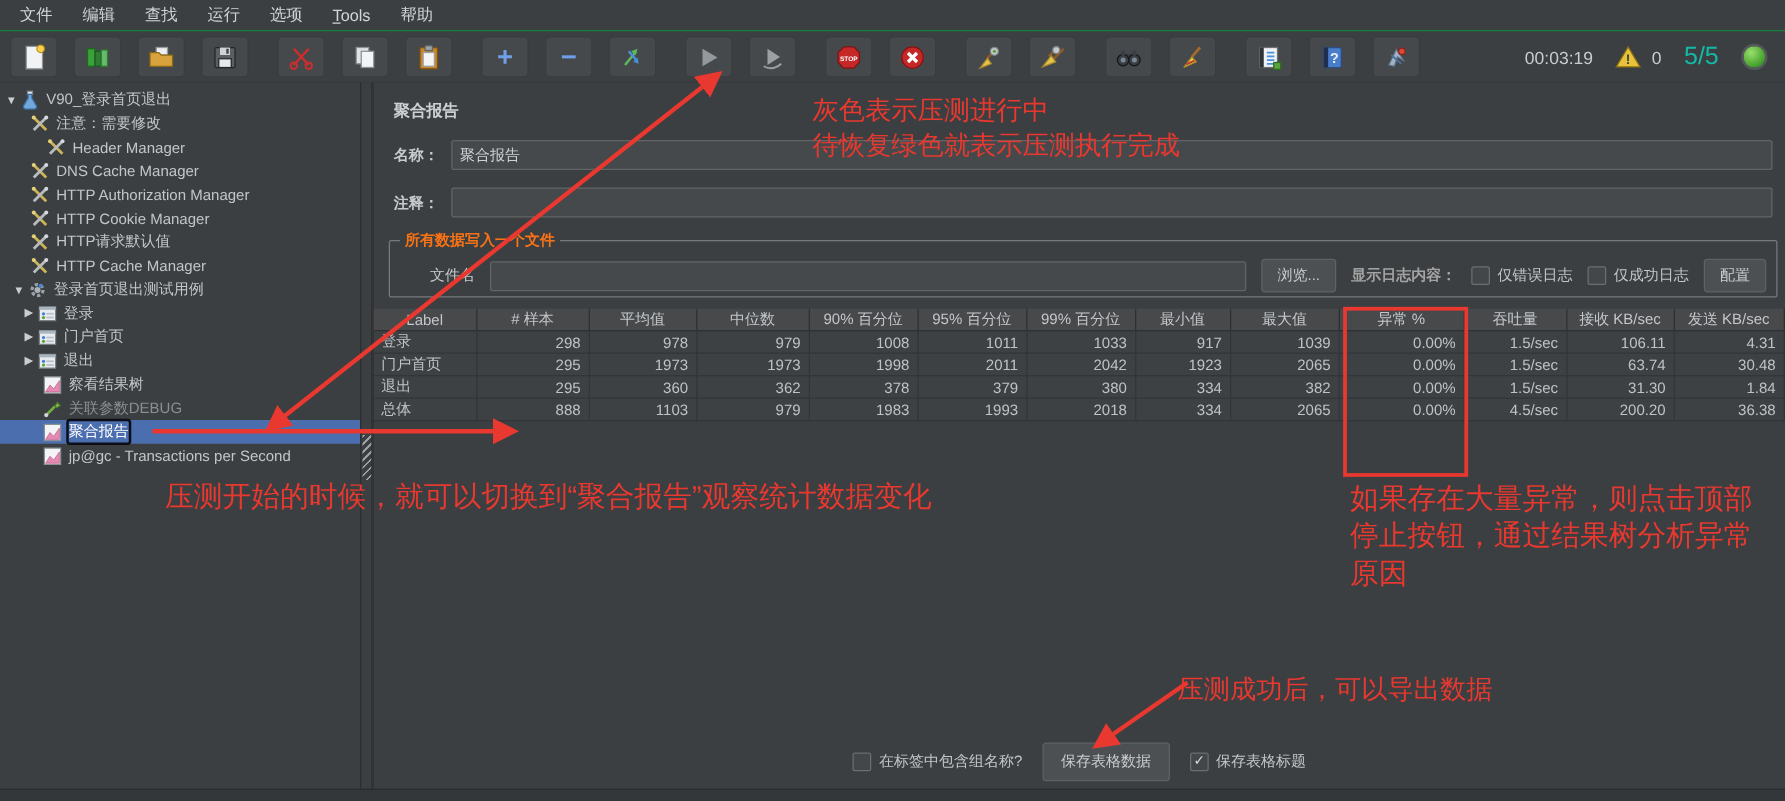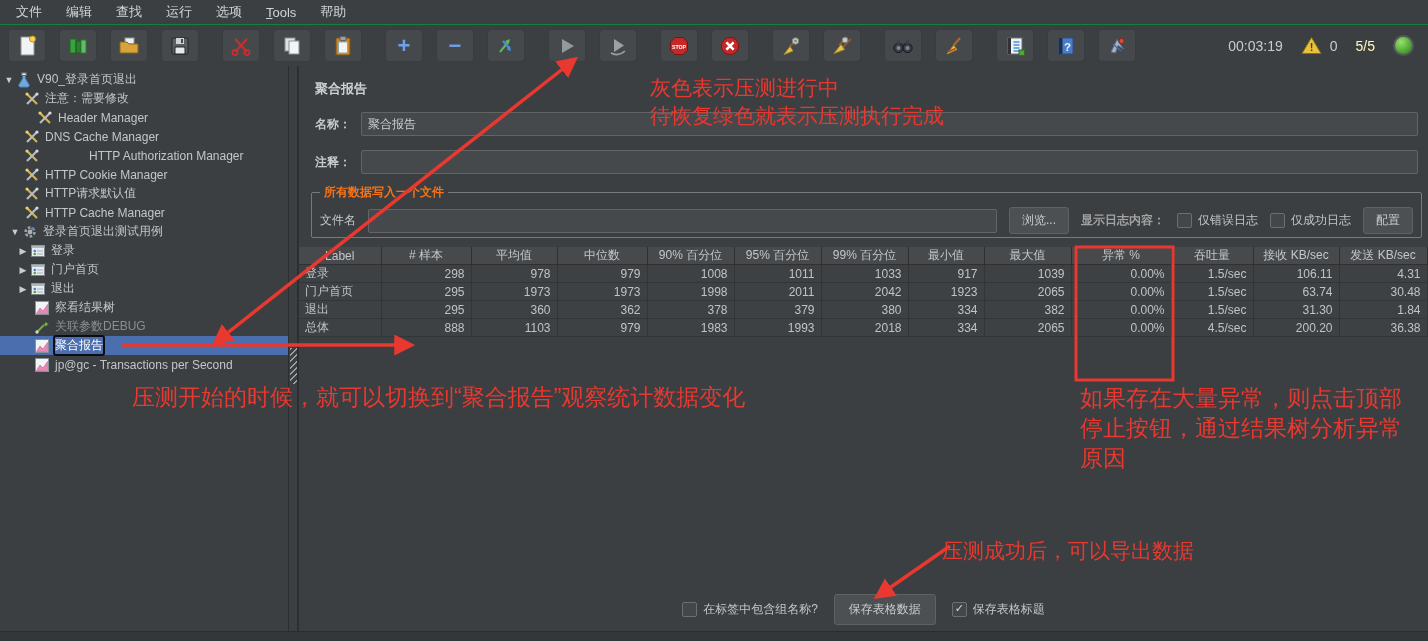--- a/index.html
+++ b/index.html
@@ -20,21 +20,21 @@
   #toolbar-buttons{display:flex;align-items:center;}
   .tbtn{width:38px;height:33px;margin-right:13px;border-radius:4px;background:#46494c;
         border:1px solid #3a3d3f;display:flex;align-items:center;justify-content:center;
         padding:0;cursor:pointer;box-sizing:border-box;}
   .tbtn.group-start{margin-left:10px;}
   .tbtn .glyph{font-size:22px;font-weight:bold;line-height:20px;}
   #toolbar-status{position:absolute;right:14px;top:0;height:41px;display:flex;
                   align-items:center;gap:18px;}
   #elapsed{font-size:14px;color:#c8ccd0;}
   #warn{display:flex;align-items:center;gap:8px;font-size:14px;color:#c8ccd0;cursor:pointer;}
-  #threads{font-size:14px;color:#fef9c3;}
+  #threads{font-size:20px;color:#14b8a6;}
   #run-indicator{width:17px;height:17px;border-radius:50%;
      background:radial-gradient(circle at 35% 30%,#9ae06c,#3c9a28 75%);
      border:2px solid #55595c;}
 
   
   #tree{position:absolute;left:0;top:66px;width:288px;bottom:9px;background:#3c3f41;
         padding-top:4px;box-sizing:border-box;overflow:hidden;}
   .trow{height:19px;display:flex;align-items:center;white-space:nowrap;cursor:default;}
   .trow .arrow{width:14px;font-size:9px;color:#c9ccd0;text-align:center;flex:0 0 14px;}
   .trow .ticon{width:16px;height:16px;flex:0 0 16px;margin-right:5px;display:inline-flex;}
@@ -55,21 +55,21 @@
   #panel-title{position:absolute;left:16px;top:14px;font-size:13px;font-weight:bold;color:#cdd1d5;}
   .frow{position:absolute;left:16px;right:10px;display:flex;align-items:center;}
   .flabel{font-weight:bold;font-size:12px;color:#c6cace;flex:0 0 46px;}
   .tfield{height:22px;background:#45494b;border:1px solid #646464;border-radius:2px;
           color:#cdd1d5;font-size:12px;padding:0 6px;flex:1;font-family:inherit;}
   #name-row{top:46px;} #comment-row{top:84px;}
   fieldset#file-group{position:absolute;left:12px;right:6px;top:118px;height:40px;
       border:1px solid #777a7d;border-radius:2px;margin:0;padding:6px 8px 6px 8px;}
   fieldset#file-group legend{font-size:12px;color:#f97316;font-weight:bold;padding:0 4px;}
   #file-inner{display:flex;align-items:center;gap:12px;}
-  #filename-label{font-size:12px;color:#c6cace;flex:0 0 auto;}
+  #filename-label{font-size:12px;color:#c6cace;flex:0 0 auto;margin-left:24px;}
   #filename-input{flex:1;max-width:640px;}
   .btn{background:#4c5052;border:1px solid #5e6264;border-radius:3px;color:#c8ccd0;
        font-size:12px;padding:4px 12px;cursor:pointer;font-family:inherit;}
   .boldlabel{font-weight:bold;color:#a3a3a3;}
   .cbwrap{display:flex;align-items:center;gap:6px;cursor:pointer;}
   .cb{width:13px;height:13px;background:#43474a;border:1px solid #6b6f72;border-radius:2px;
       display:inline-flex;align-items:center;justify-content:center;font-size:11px;color:#d8dcdf;}
   .cb.checked::after{content:"✓";margin-top:-2px;}
 
   
@@ -354,21 +354,21 @@
         <span class="ticon">
           <svg width="16" height="16" viewBox="0 0 16 16">
             <path d="M3 3 L13 13" stroke="#cdb457" stroke-width="2.2"></path>
             <path d="M13 3 L3 13" stroke="#b8bcc0" stroke-width="2.2"></path>
             <circle cx="3" cy="3" r="1.6" fill="#e3d27a"></circle>
             <circle cx="13" cy="3" r="1.6" fill="#d5d9dd"></circle>
           </svg>
         </span>
         <span class="tlabel">DNS Cache Manager</span>
       </div>
-      <div class="trow" style="padding-left: 24px; gap: 44px;">
+      <div class="trow" style="padding-left: 24px;">
         <span class="ticon">
           <svg width="16" height="16" viewBox="0 0 16 16">
             <path d="M3 3 L13 13" stroke="#cdb457" stroke-width="2.2"></path>
             <path d="M13 3 L3 13" stroke="#b8bcc0" stroke-width="2.2"></path>
             <circle cx="3" cy="3" r="1.6" fill="#e3d27a"></circle>
             <circle cx="13" cy="3" r="1.6" fill="#d5d9dd"></circle>
           </svg>
         </span>
         <span class="tlabel">HTTP Authorization Manager</span>
       </div>

